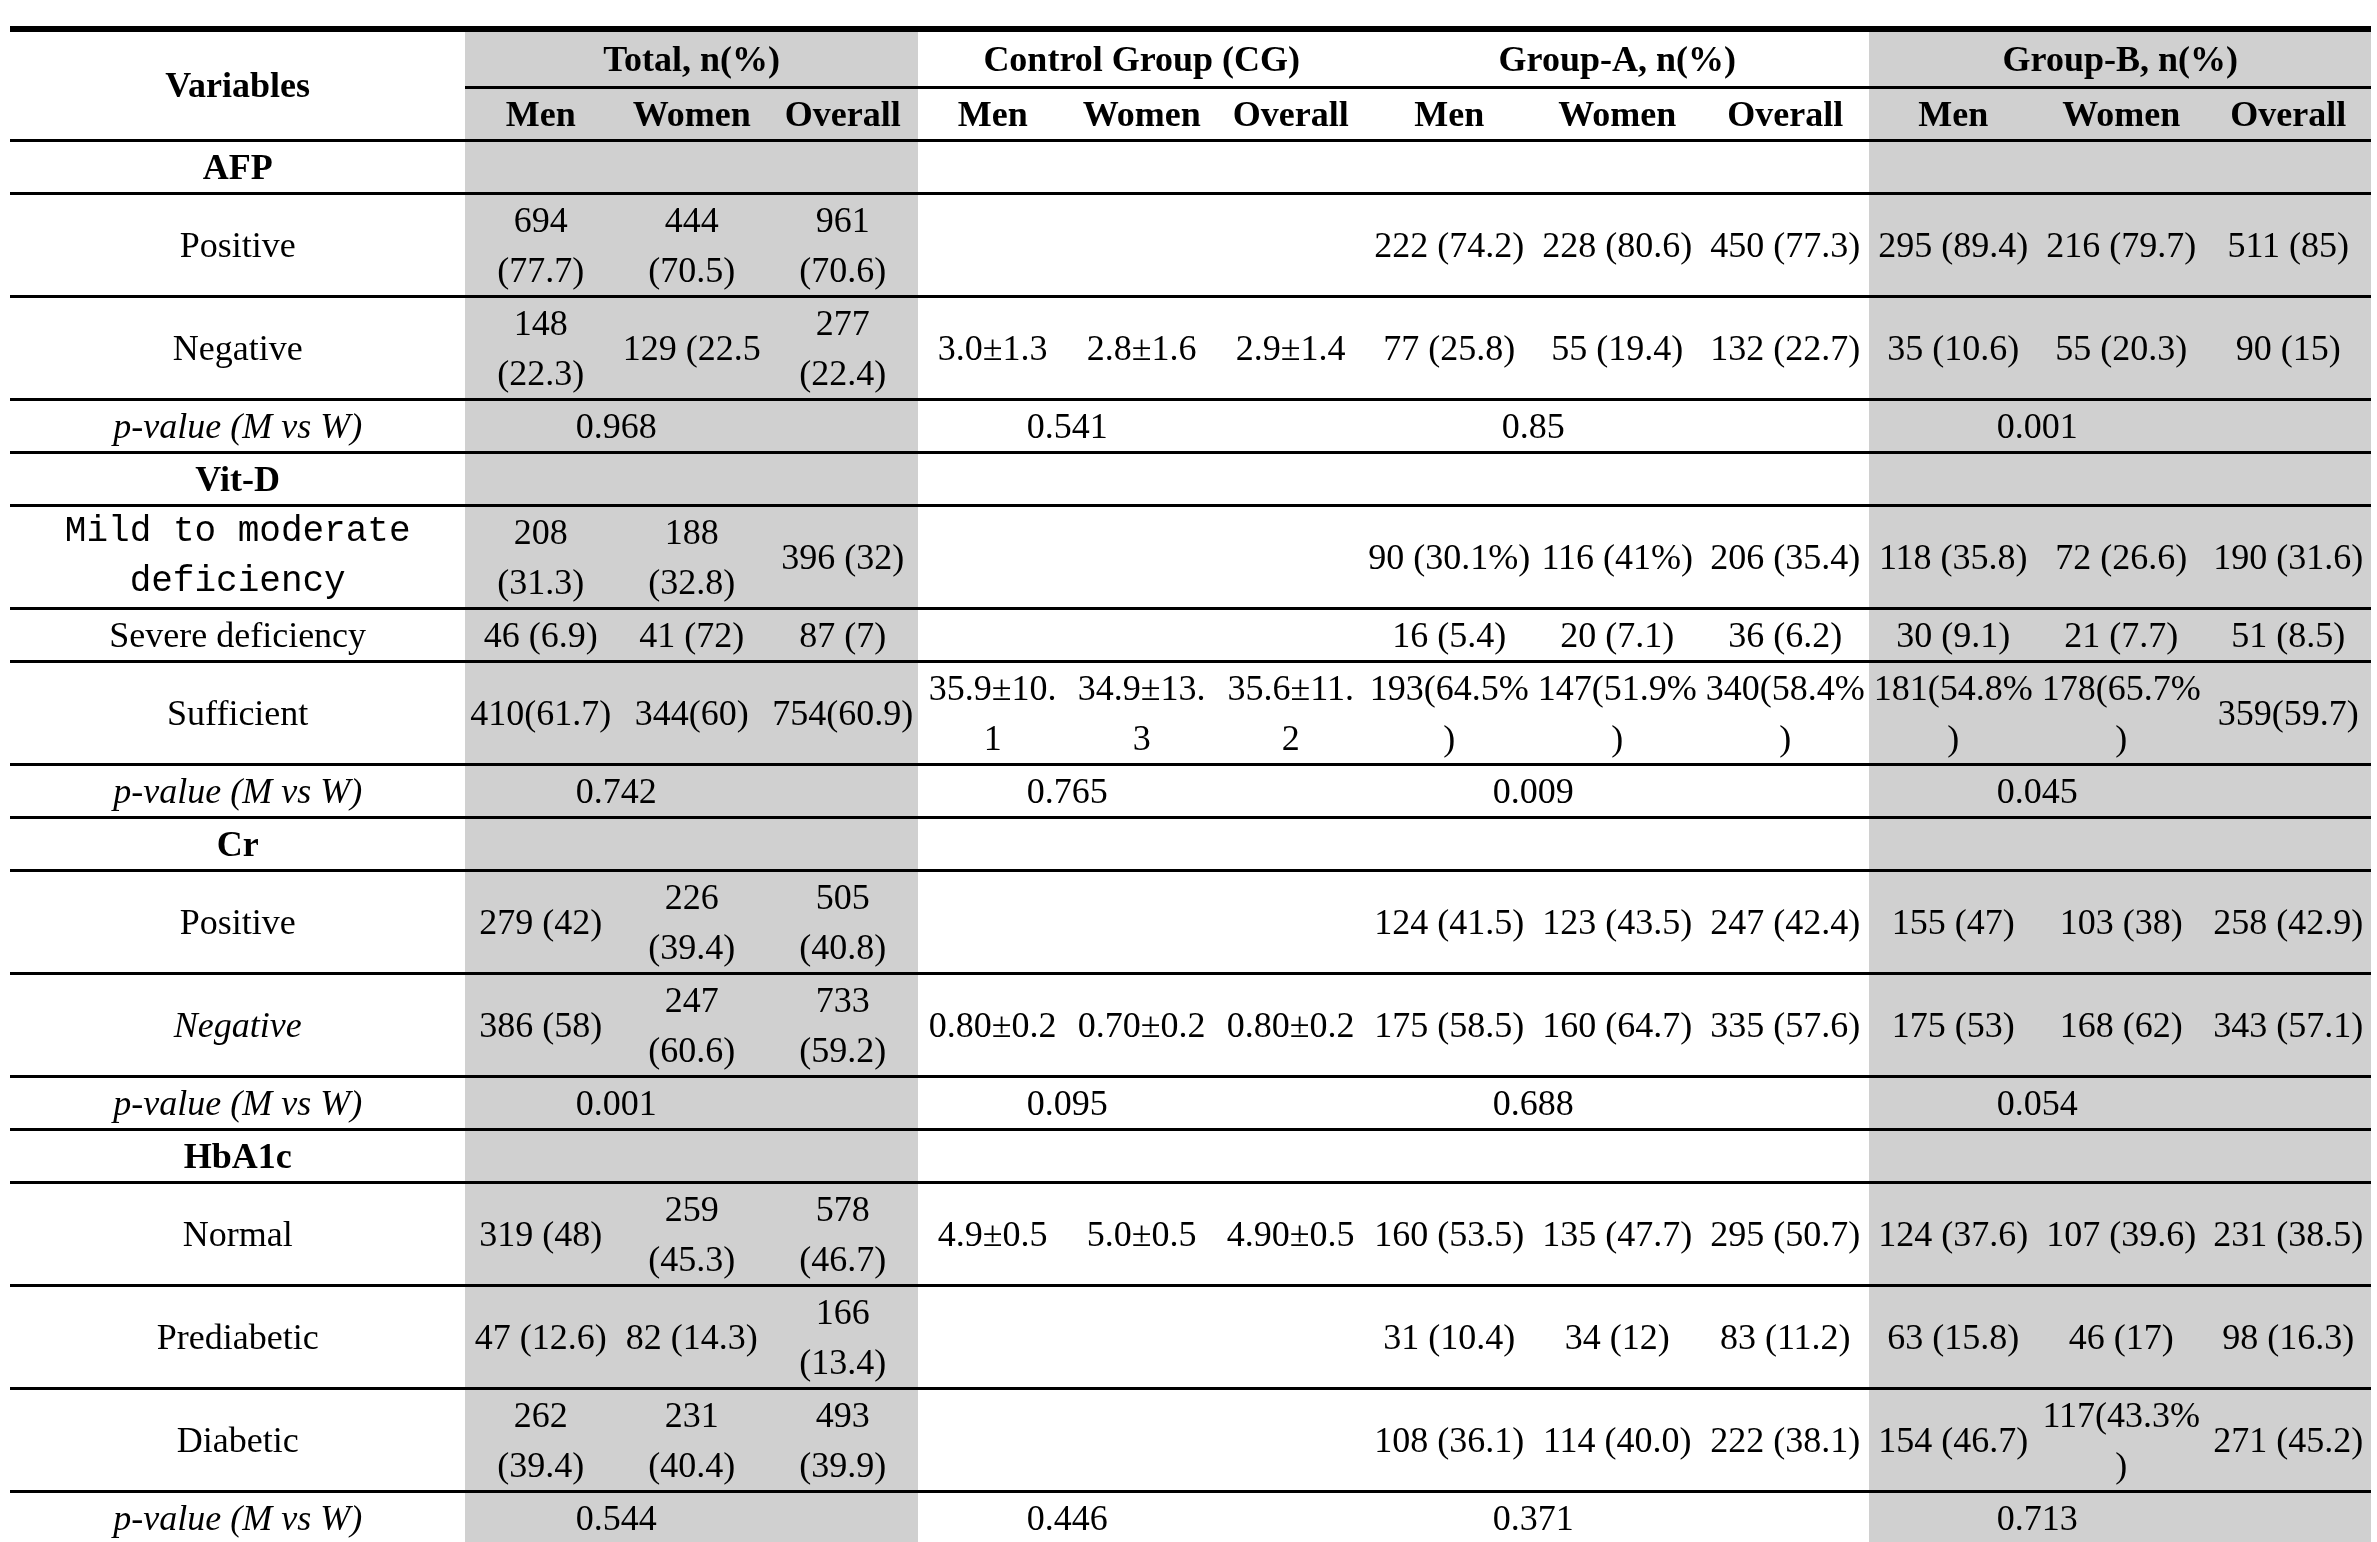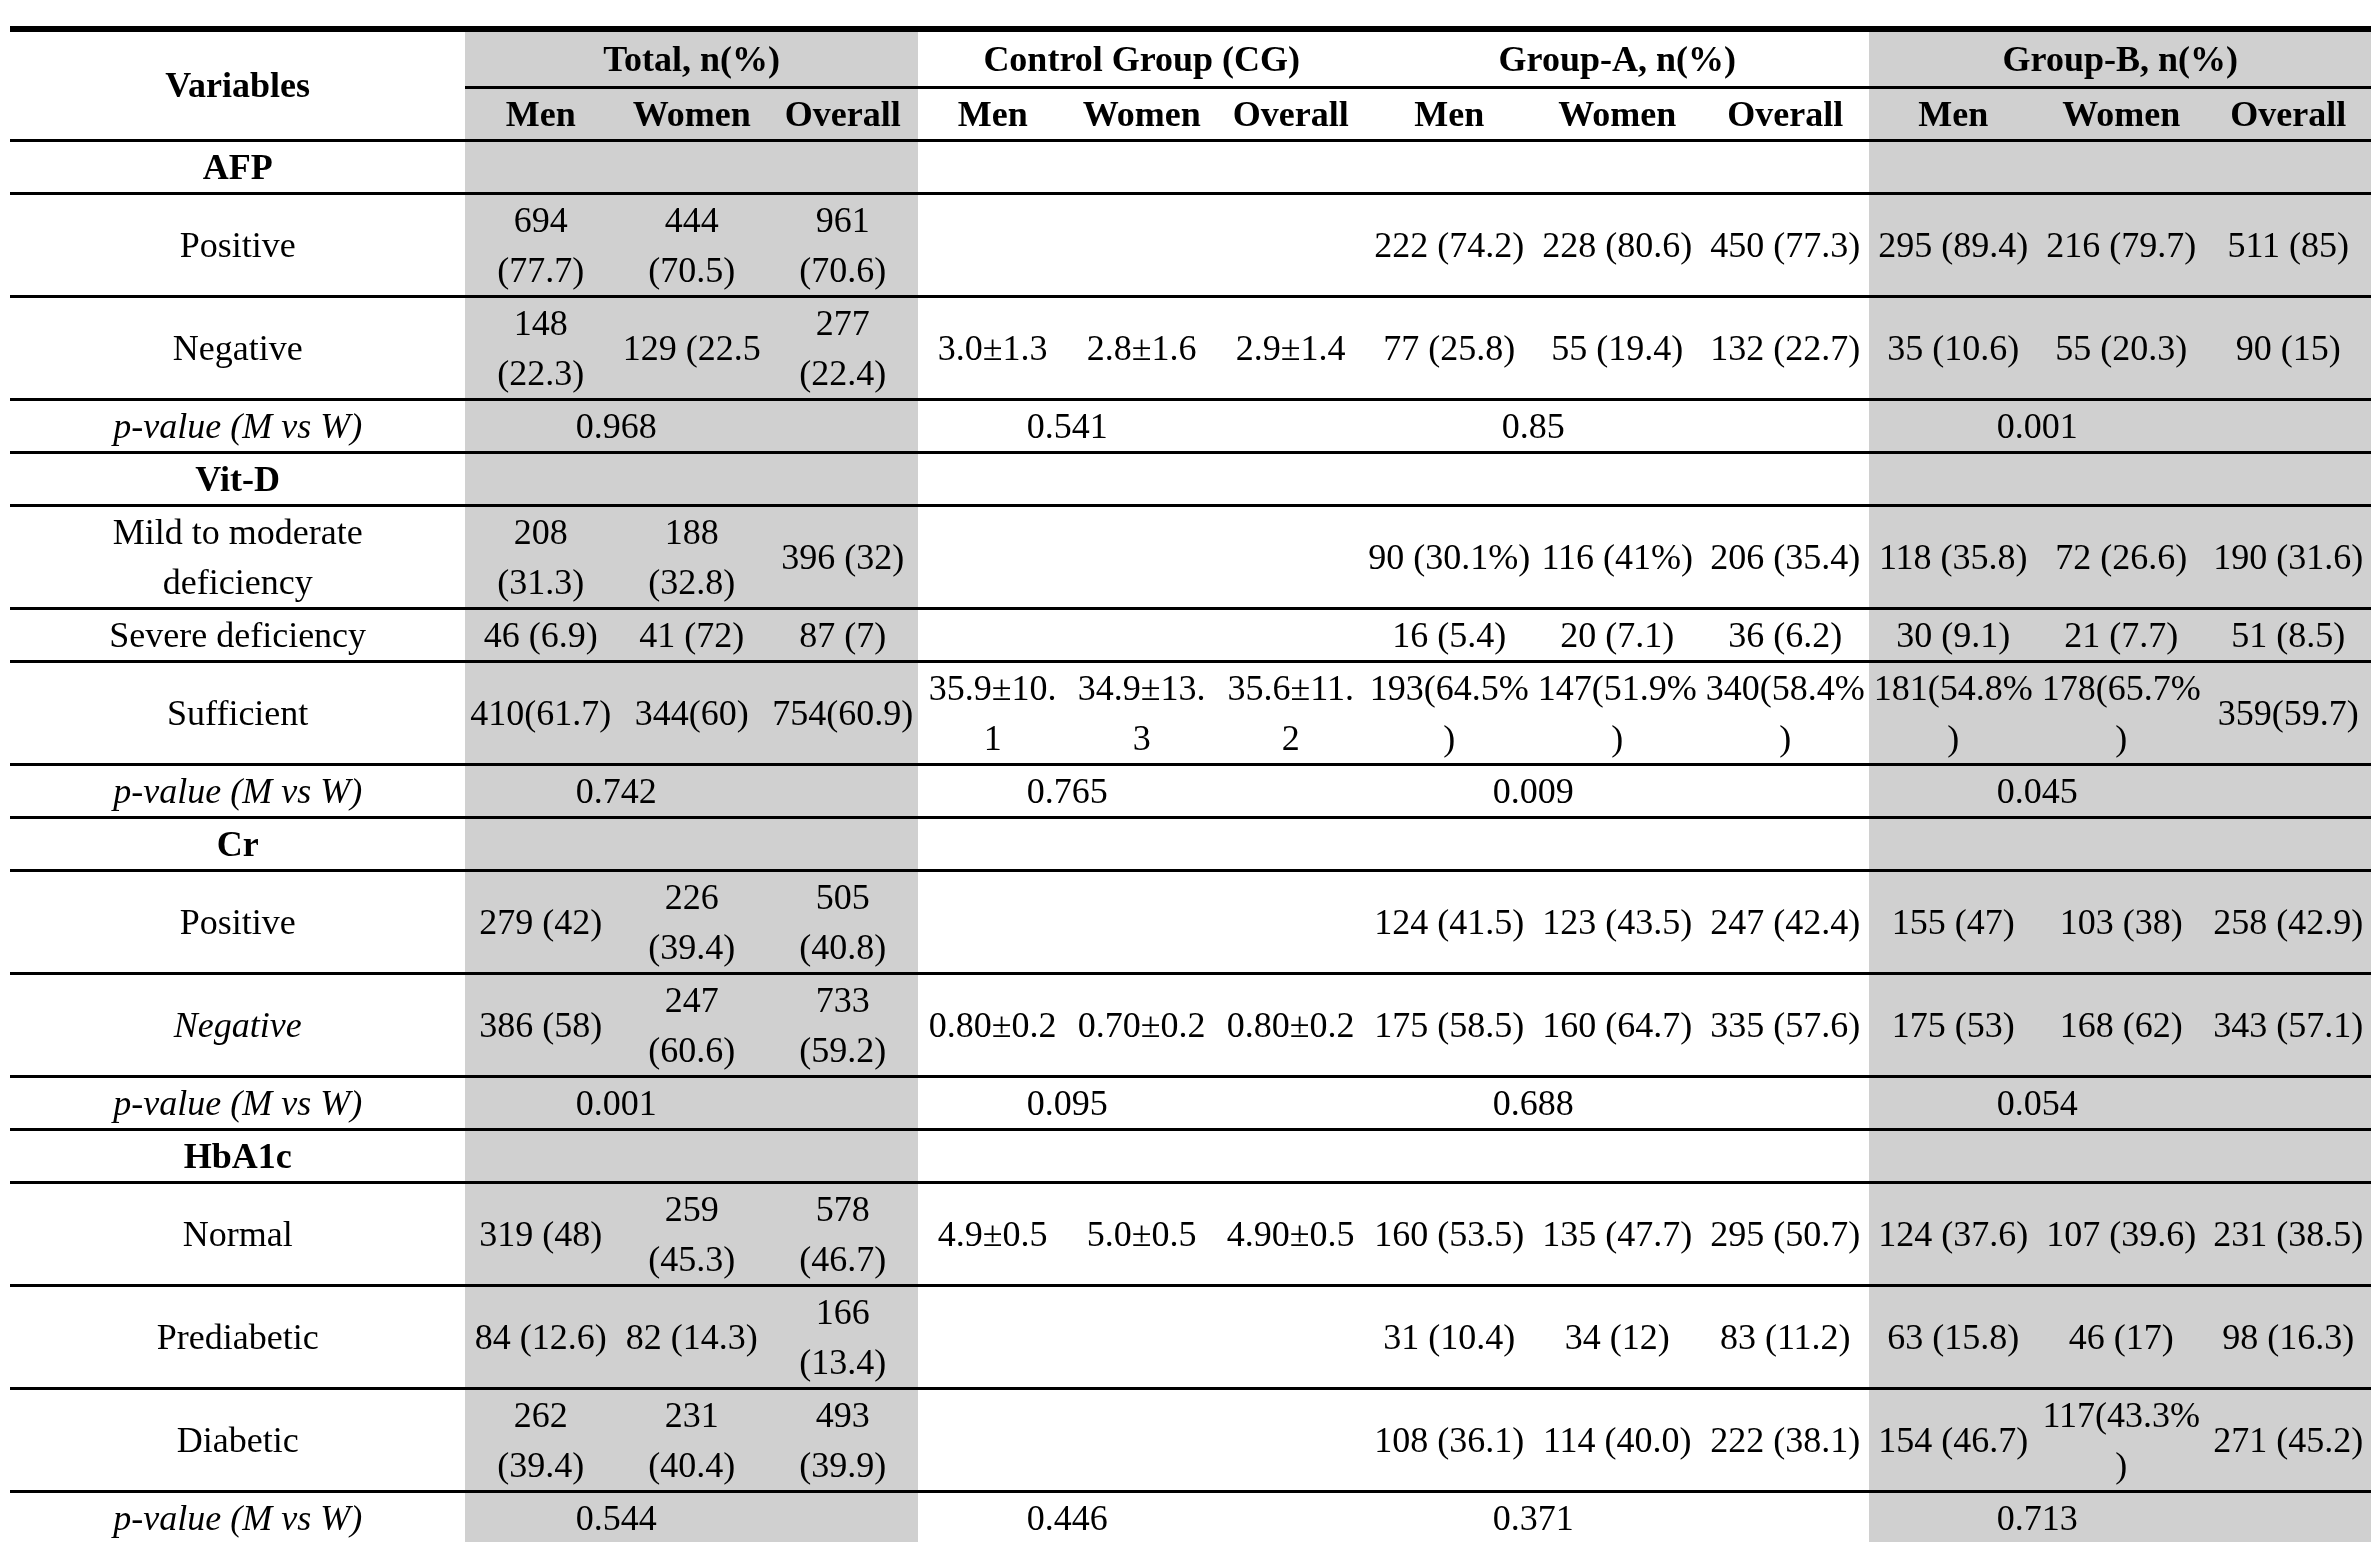--- a/index.html
+++ b/index.html
@@ -146,21 +146,21 @@
           <td></td>
           <td></td>
           <td></td>
           <td></td>
           <td></td>
           <td class="shade"></td>
           <td class="shade"></td>
           <td class="shade"></td>
         </tr>
         <tr class="r2">
-          <td style="padding: 0px 38px;">Mild to moderate deficiency</td>
+          <td style="padding: 0px 38px; font-family: Liberation Mono, monospace;">Mild to moderate deficiency</td>
           <td class="shade">208 (31.3)</td>
           <td class="shade">188 (32.8)</td>
           <td class="shade">396 (32)</td>
           <td></td>
           <td></td>
           <td></td>
           <td>90 (30.1%)</td>
           <td>116 (41%)</td>
           <td>206 (35.4)</td>
           <td class="shade">118 (35.8)</td>
@@ -289,21 +289,21 @@
           <td>4.90±0.5</td>
           <td>160 (53.5)</td>
           <td>135 (47.7)</td>
           <td>295 (50.7)</td>
           <td class="shade">124 (37.6)</td>
           <td class="shade">107 (39.6)</td>
           <td class="shade">231 (38.5)</td>
         </tr>
         <tr class="r2">
           <td>Prediabetic</td>
-          <td class="shade">84 (12.6)</td>
+          <td class="shade">47 (12.6)</td>
           <td class="shade">82 (14.3)</td>
           <td class="shade">166 (13.4)</td>
           <td></td>
           <td></td>
           <td></td>
           <td>31 (10.4)</td>
           <td>34 (12)</td>
           <td>83 (11.2)</td>
           <td class="shade">63 (15.8)</td>
           <td class="shade">46 (17)</td>

